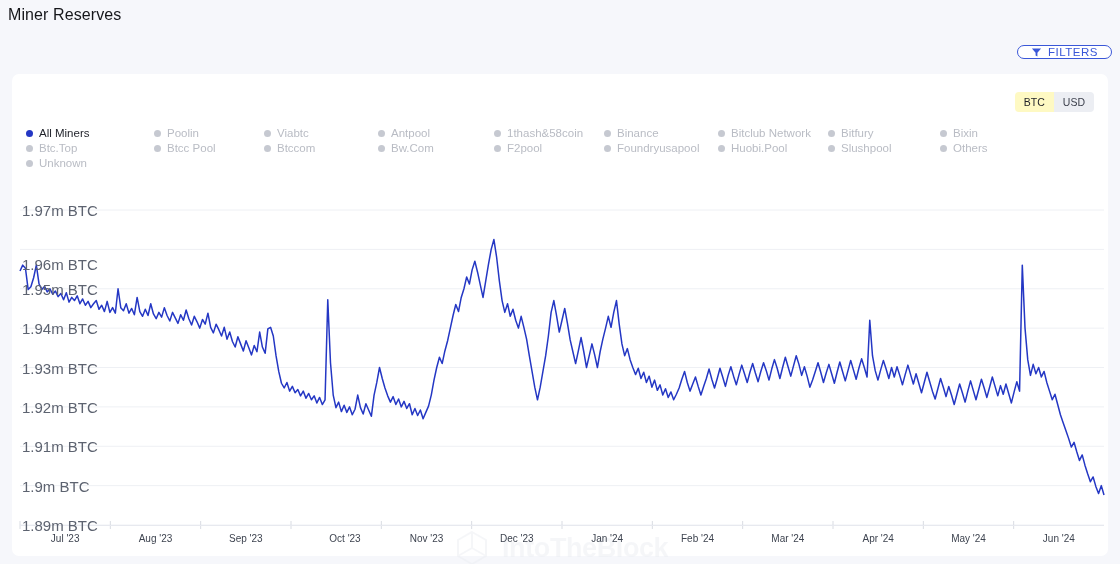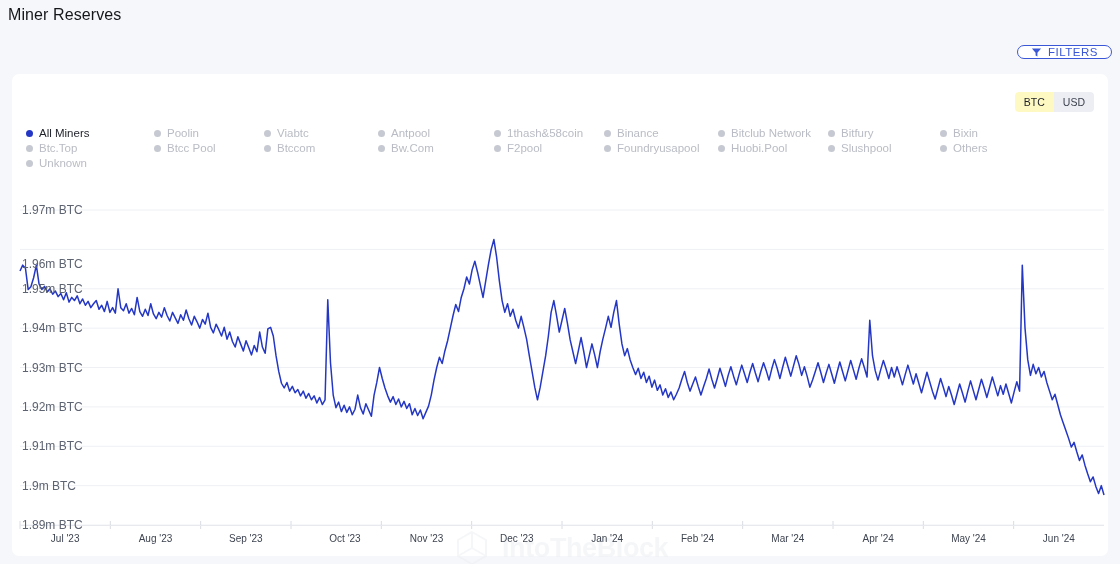--- a/index.html
+++ b/index.html
@@ -70,21 +70,21 @@
     font-size: 11.5px; color: #b9bcc4; cursor: pointer; white-space: nowrap;
   }
   .legend-item.on { color: #1e2028; }
   .dot { width: 7px; height: 7px; border-radius: 50%; background: #c6c9d1; flex: none; }
   .legend-item.on .dot { background: #2437c4; }
 
   
   .plot { position: absolute; left: 0; top: 118px; width: 1096px; height: 364px; }
   .ylabel {
     position: absolute; left: 10px;
-    font-size: 12px; color: #5d6370; transform: translateY(-50%);
+    font-size: 15px; color: #5d6370; transform: translateY(-50%);
     white-space: nowrap;
   }
   .chart-svg { position: absolute; left: 0; top: 0; }
   .xlabel {
     position: absolute; top: 341px;
     font-size: 10px; color: #3e4450; transform: translateX(-50%);
     white-space: nowrap;
   }
   .xaxis-line { position: absolute; left: 8px; top: 333px; width: 1084px; height: 1px; background: #e7e9ef; }
 

